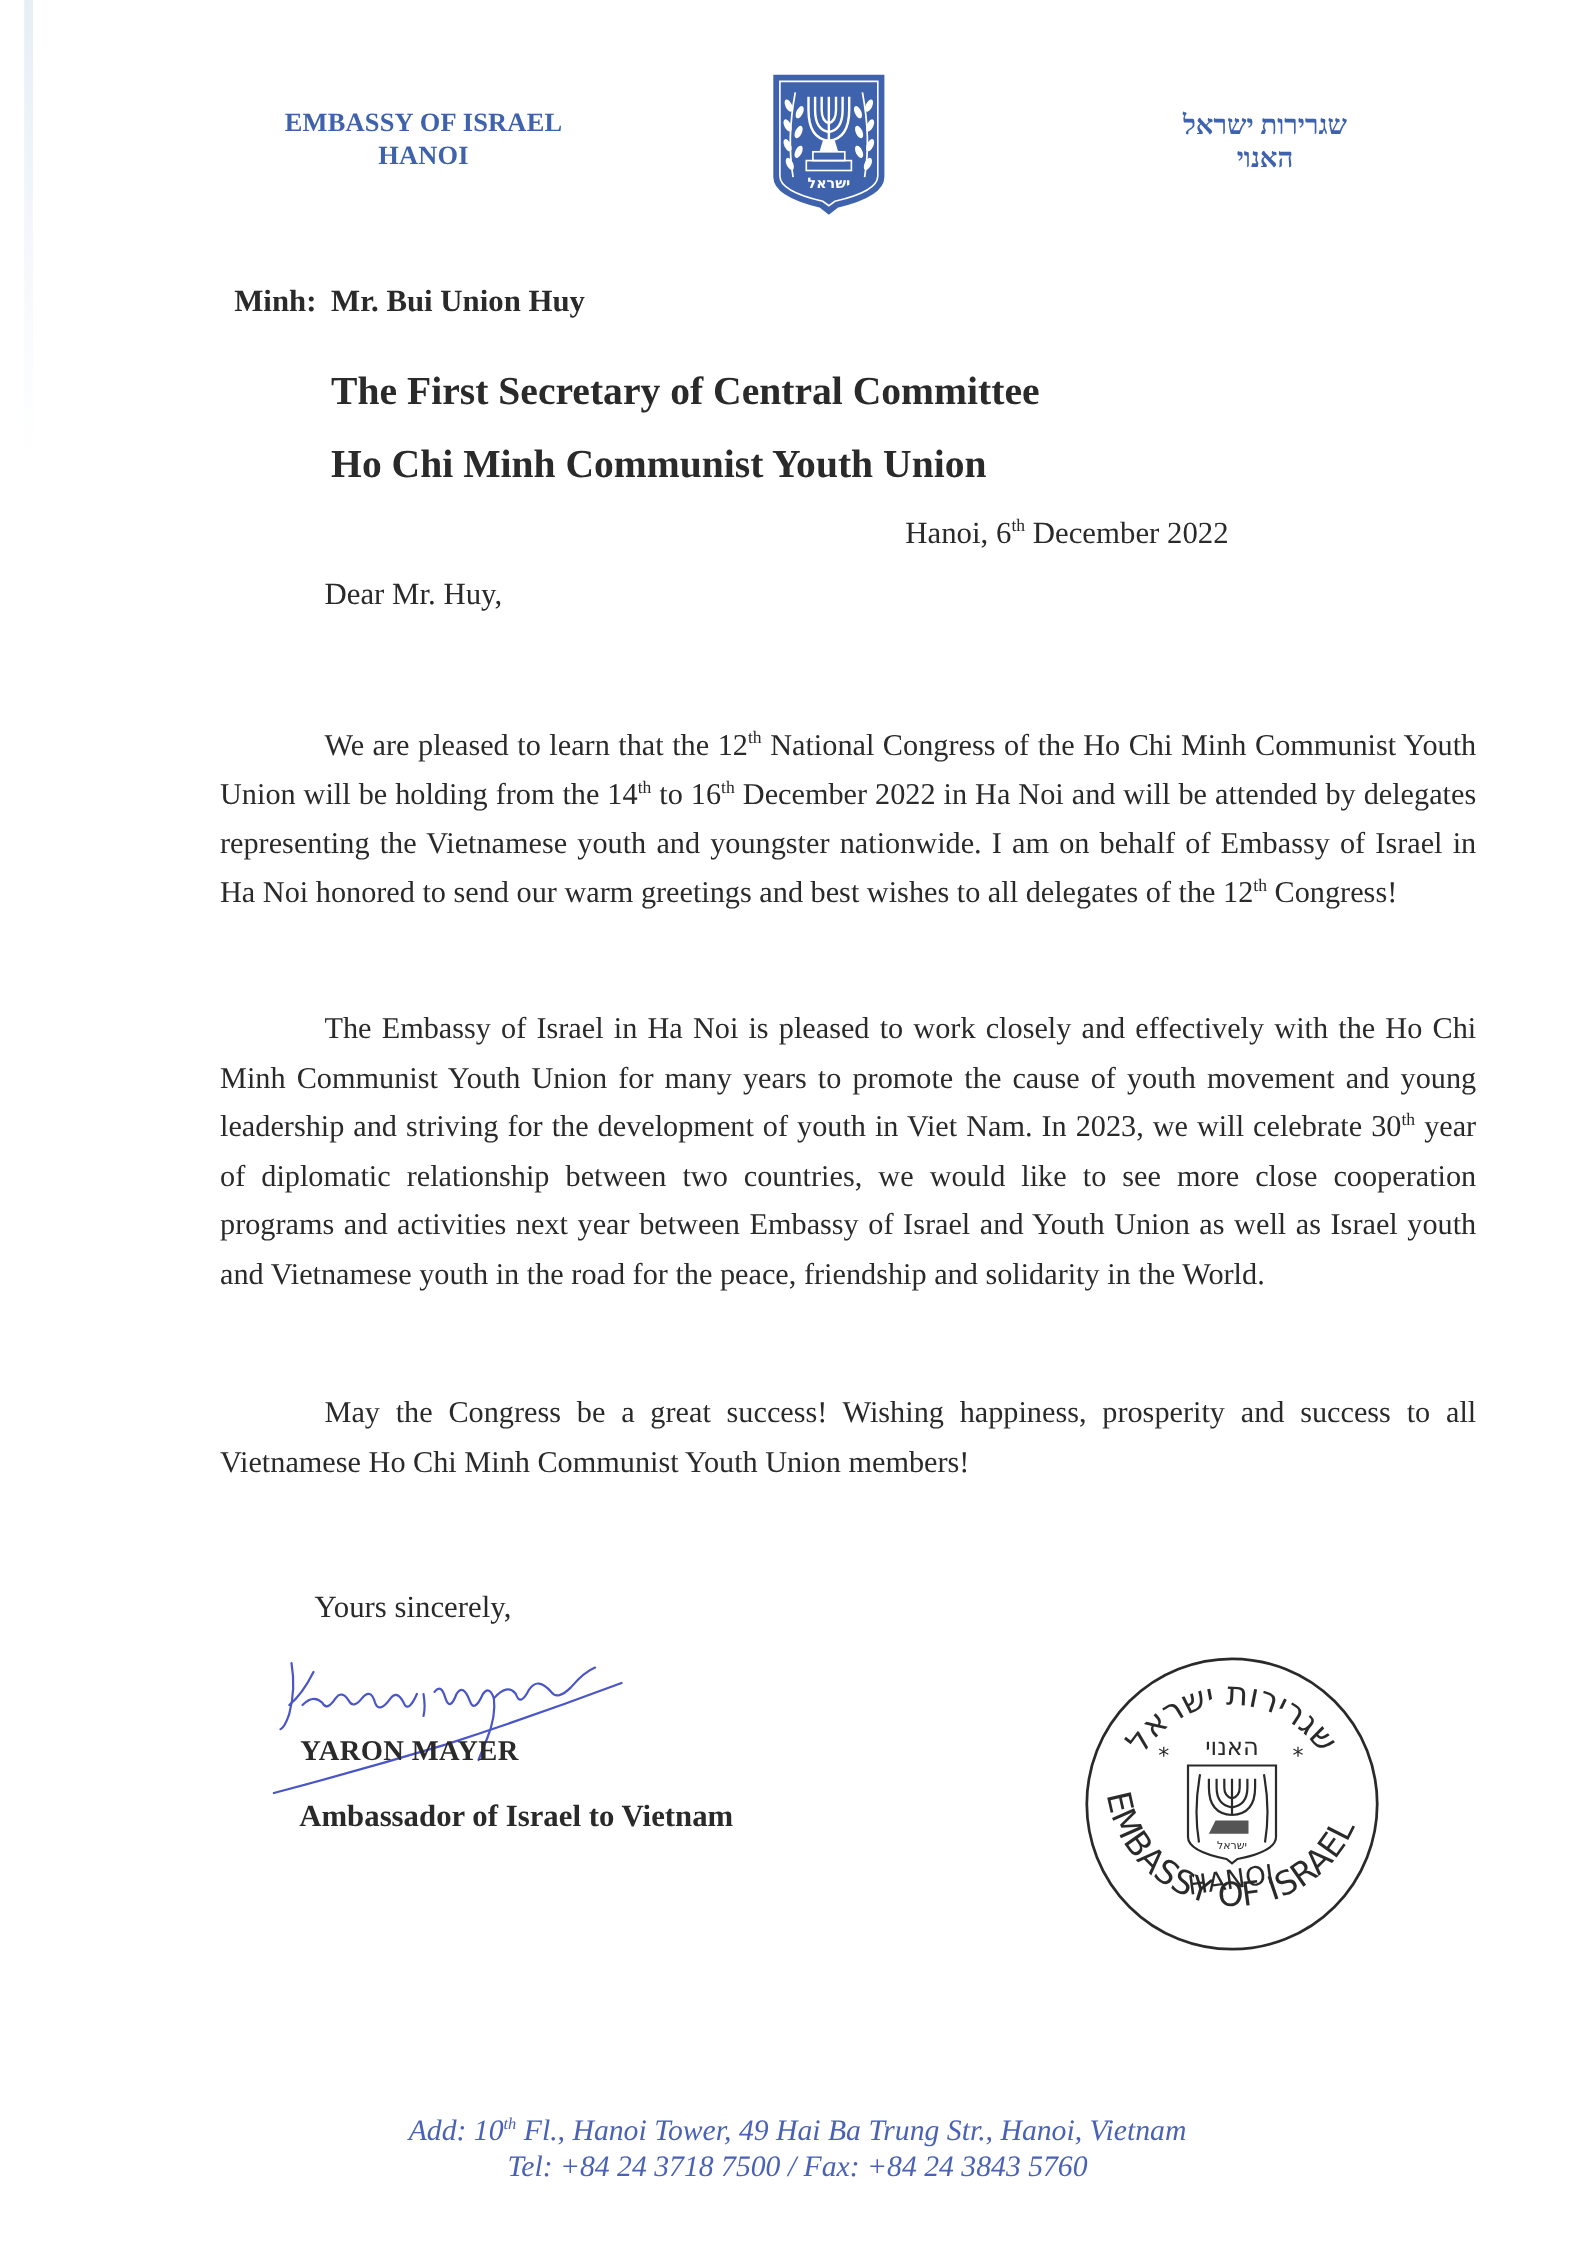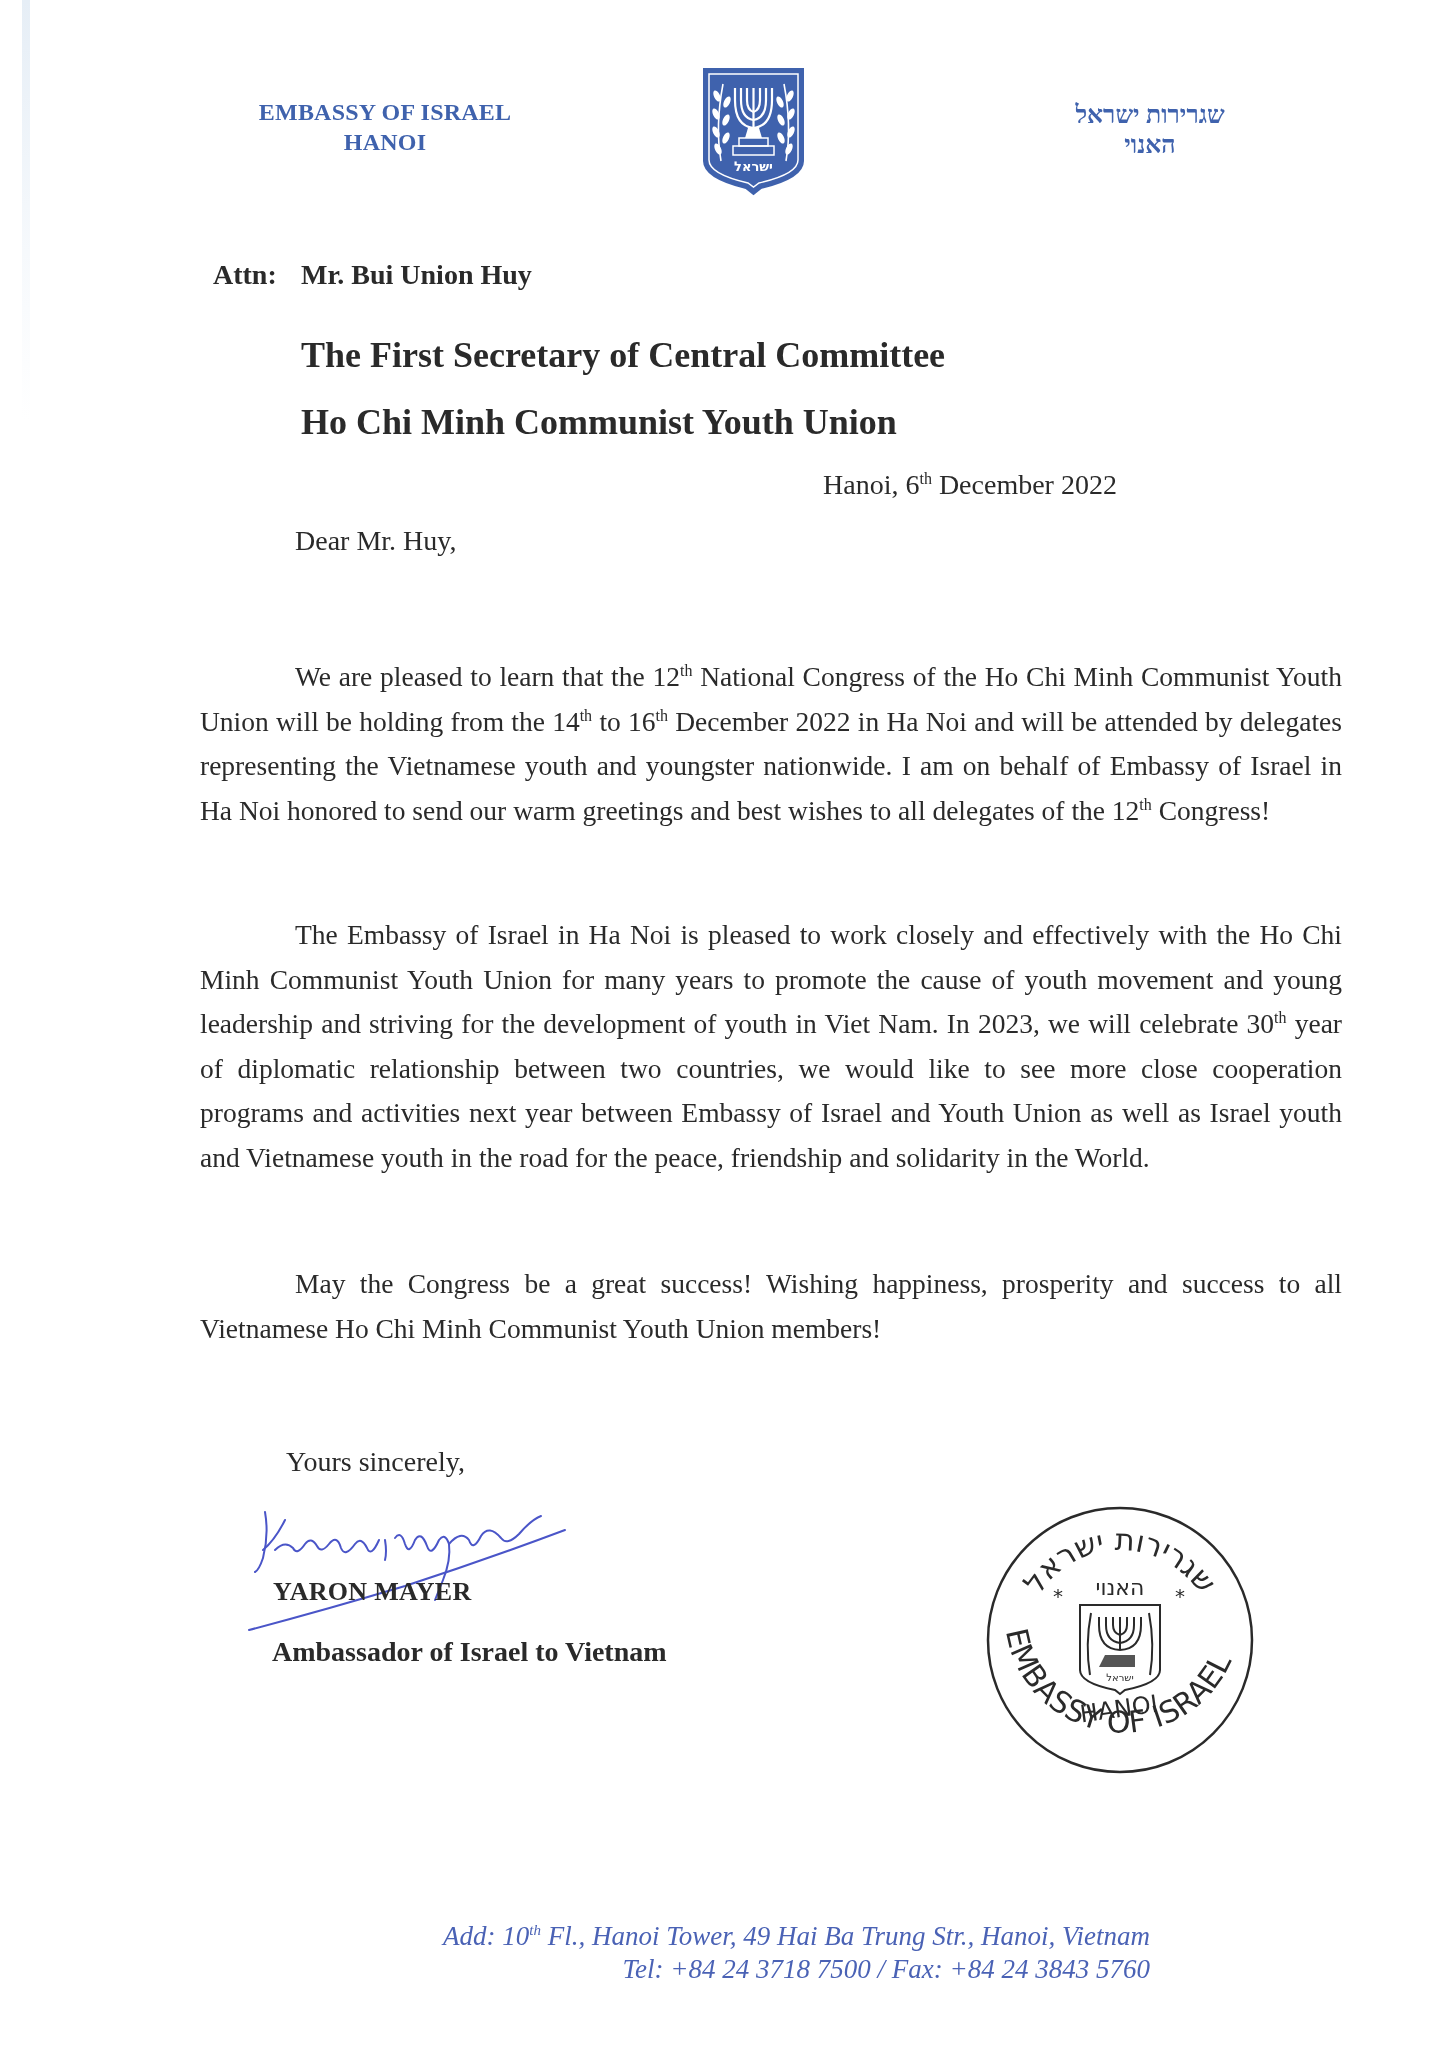--- a/index.html
+++ b/index.html
@@ -18,21 +18,21 @@
   .date { position:absolute; left:823px; top:462px; font-size:28px; line-height:34px; }
   .salutation { position:absolute; left:295px; top:524px; font-size:28px; line-height:34px; }
   .para { position:absolute; left:200px; width:1142px; font-size:27.5px; line-height:44.5px;
           text-align:justify; text-indent:95px; }
   .para sup { font-size:16px; line-height:0; }
   .closing { position:absolute; left:286px; top:1445px; font-size:28px; line-height:34px; }
   .signature { position:absolute; left:245px; top:1500px; width:340px; height:150px; }
   .signer { position:absolute; left:273px; top:1576px; font-weight:bold; font-size:26px; line-height:32px; letter-spacing:0.3px; }
   .signer-title { position:absolute; left:272px; top:1635px; font-weight:bold; font-size:28px; line-height:34px; }
   .stamp { position:absolute; left:975px; top:1495px; width:290px; height:290px; }
-  .footer { position:absolute; left:300px; top:1920px; width:850px; text-align:right;
+  .footer { position:absolute; left:300px; top:1920px; width:850px; text-align:center;
             color:#4a62b5; font-style:italic; font-size:27px; line-height:33px; }
   .footer sup { font-size:15px; line-height:0; }
 </style>
 </head>
 <body>
 
 <div class="scan-edge"></div>
 
 <div class="hdr-en">
   <div>EMBASSY OF ISRAEL</div>
@@ -80,21 +80,21 @@
     <text x="52.5" y="105" text-anchor="middle" fill="#ffffff" font-size="13" font-weight="bold" font-family="DejaVu Sans, sans-serif" direction="rtl">ישראל</text>
   </svg>
 </div>
 
 <div class="hdr-he">
   <div>שגרירות ישראל</div>
   <div>האנוי</div>
 </div>
 
 <div class="attn">
-  <span class="lbl">Attn:</span><span>Mr. Bui Union Huy</span>
+  <span class="lbl">Minh:</span><span>Mr. Bui Union Huy</span>
 </div>
 <div class="rec-line" style="top:326px;">The First Secretary of Central Committee</div>
 <div class="rec-line" style="top:393px;">Ho Chi Minh Communist Youth Union</div>
 
 <div class="date">
   <span>Hanoi, </span><span>6</span><sup style="font-size:16px;">th</sup><span> December 2022</span>
 </div>
 
 <div class="salutation">Dear Mr. Huy,</div>
 

